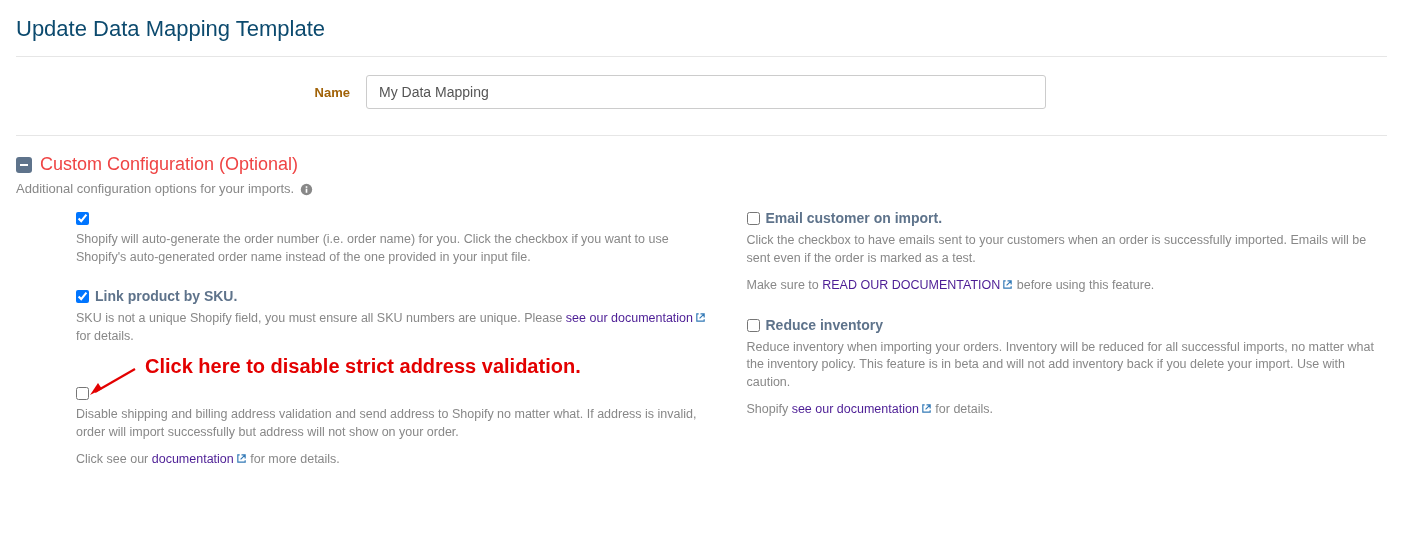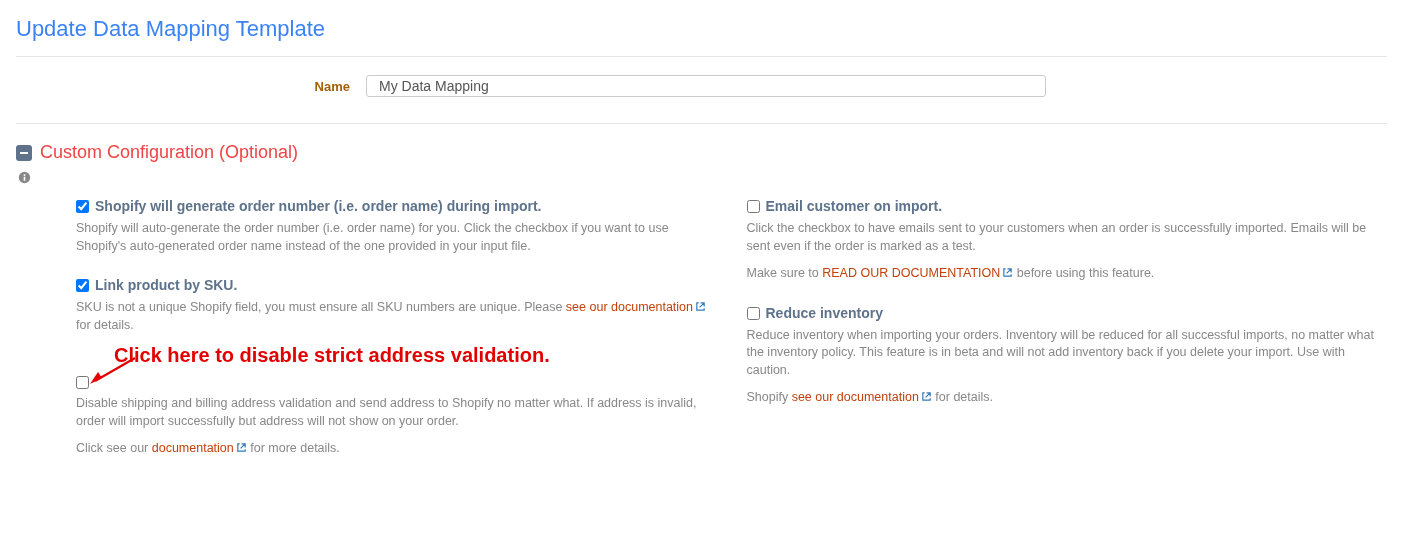--- a/index.html
+++ b/index.html
@@ -7,21 +7,21 @@
     margin: 0;
     padding: 10px 16px 20px 16px;
     font-family: "Helvetica Neue", Helvetica, Arial, sans-serif;
     font-size: 13px;
     color: #555;
     background: #fff;
   }
   .page-title {
     font-size: 22px;
     font-weight: 400;
-    color: #3b82f6;
+    color: #0c4a6e;
     margin: 6px 0 14px 0;
   }
   hr.divider {
     border: none;
     border-top: 1px solid #e6e6e6;
     margin: 0 0 18px 0;
   }
   .form-row {
     display: flex;
     align-items: center;
@@ -30,21 +30,21 @@
   .form-row .form-label {
     width: 350px;
     text-align: right;
     padding-right: 16px;
     color: #a16207;
     font-weight: 700;
     font-size: 13px;
   }
   .form-row input.text-input {
     width: 680px;
-    height: 22px;
+    height: 34px;
     padding: 6px 12px;
     font-size: 14px;
     color: #555;
     border: 1px solid #ccc;
     border-radius: 3px;
   }
   .section-header {
     display: flex;
     align-items: center;
     margin-bottom: 6px;
@@ -101,34 +101,34 @@
   }
   .opt-desc {
     color: #888;
     font-size: 12.5px;
     font-weight: 400;
     line-height: 1.4;
     margin-top: 6px;
   }
   .opt-desc + .opt-desc { margin-top: 10px; }
   .doc-link {
-    color: #c2410c;
+    color: #4c1d95;
     text-decoration: none;
     cursor: pointer;
   }
   .ext-icon {
     display:inline-block;
     vertical-align: baseline;
     margin-left: 2px;
     position: relative;
     top: 1px;
   }
   .annotation {
     position: absolute;
-    left: 38px;
+    left: 69px;
     top: -30px;
     color: #e30000;
     font-weight: 700;
     font-size: 20px;
     white-space: nowrap;
   }
   .arrow {
     position: absolute;
     left: 14px;
     top: -18px;
@@ -150,37 +150,37 @@
 
 <div class="section-header">
   <span class="collapse-toggle">
     <svg width="10" height="10" viewBox="0 0 10 10">
         <rect x="1" y="4" width="8" height="2" fill="#fff"></rect>
       </svg>
   </span>
   <span class="section-title">Custom Configuration (Optional)</span>
 </div>
 <div class="section-desc">
+  <span>Additional configuration options for your imports.</span>
   <span class="info-icon">
     <svg width="13" height="13" viewBox="0 0 16 16">
         <circle cx="8" cy="8" r="7" fill="#888"></circle>
         <rect x="7" y="7" width="2" height="5" fill="#fff"></rect>
         <rect x="7" y="4" width="2" height="2" fill="#fff"></rect>
       </svg>
   </span>
 </div>
 
 <div class="columns">
 
   <div class="col">
 
     <div class="opt-block">
       <div class="opt-row">
         <input type="checkbox" checked="" style="">
-        <span class="opt-label">Shopify will generate order number (i.e. order name) during import.</span>
       </div>
       <div class="opt-desc">Shopify will auto-generate the order number (i.e. order name) for you. Click the checkbox if you want to use Shopify's auto-generated order name instead of the one provided in your input file.</div>
     </div>
 
     <div class="opt-block">
       <div class="opt-row">
         <input type="checkbox" checked="" style="">
         <span class="opt-label">Link product by SKU.</span>
       </div>
       <div class="opt-desc">

